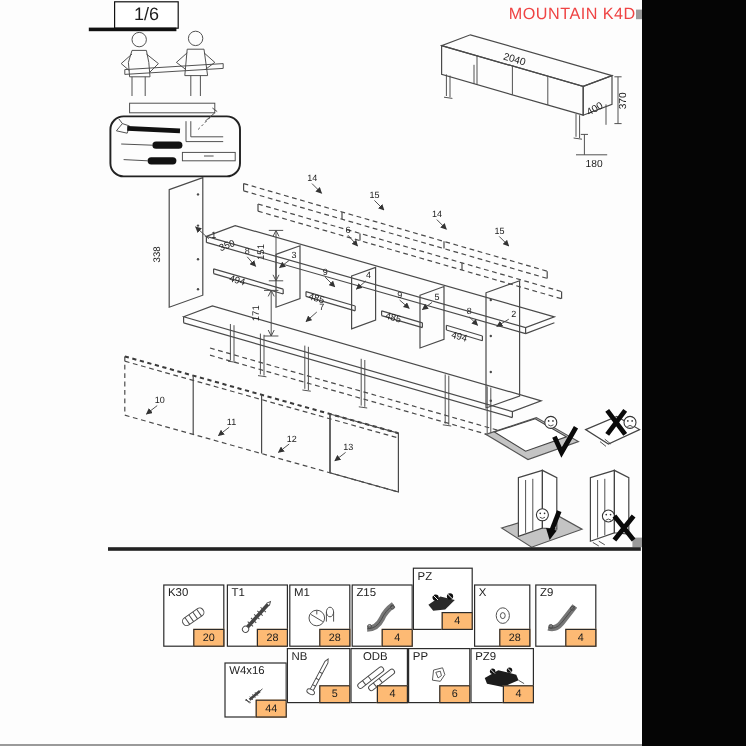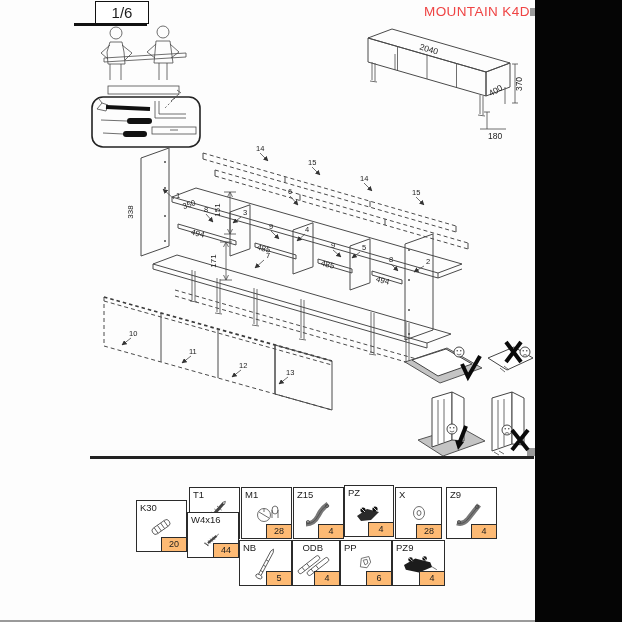--- a/index.html
+++ b/index.html
@@ -289,21 +289,21 @@
       <circle cx="507" cy="430" r="5" fill="#fff" stroke="#333" stroke-width=".9"></circle>
       <circle cx="505.2" cy="428.8" r=".7" fill="#333"></circle>
         <circle cx="508.8" cy="428.8" r=".7" fill="#333"></circle>
       <path d="M504.8,433.5 Q507,431.5 509.2,433.5" class="lnt"></path>
       <path d="M512,430 L528,450 M528,430 L512,450" stroke="#0a0a0a" stroke-width="4" fill="none"></path>
     </g>
   </svg>
 
   <div class="abs" id="separator"></div>
 
-  <div class="abs hw-cell" style="left:136px;top:500px;width:49px;height:50px">
+  <div class="abs hw-cell" style="left:136px;top:487px;width:49px;height:50px">
     <span class="hw-code">K30</span>
     <svg class="hw-icon" viewBox="0 0 49 32">
       <g transform="rotate(-35 24 16)">
           <rect x="14" y="12.5" width="20" height="7" rx="3.2" class="lnt"></rect>
       <path d="M18,12.5 L18,19.5 M22,12.5 L22,19.5 M26,12.5 L26,19.5 M30,12.5 L30,19.5" class="lnt"></path>
         </g>
     </svg>
     <span class="hw-qty">20</span>
   </div>
   <div class="abs hw-cell" style="left:189px;top:487px;width:49px;height:50px">
@@ -331,21 +331,21 @@
   <div class="abs hw-cell" style="left:293px;top:487px;width:49px;height:50px">
     <span class="hw-code">Z15</span>
     <svg class="hw-icon" viewBox="0 0 49 32">
       <path d="M12,26 Q20,26 24,18 Q27,11 34,6" style="stroke:#777;stroke-width:5;fill:none"></path>
       <path d="M12,26 Q20,26 24,18 Q27,11 34,6" class="lnt"></path>
       <circle cx="14" cy="24" r="1.6" class="lnt"></circle>
         <circle cx="33" cy="8" r="1.6" class="lnt"></circle>
     </svg>
     <span class="hw-qty">4</span>
   </div>
-  <div class="abs hw-cell" style="left:344px;top:485px;width:48px;height:50px">
+  <div class="abs hw-cell" style="left:344px;top:473px;width:48px;height:50px">
     <span class="hw-code">PZ</span>
     <svg class="hw-icon" viewBox="0 0 48 32">
       <polygon points="12,20 22,13 34,16 26,24 16,25" fill="#2a2a2a"></polygon>
       <circle cx="18" cy="14" r="2.6" fill="#111"></circle>
         <path d="M16,12 L20,16" stroke="#fff" stroke-width=".8"></path>
       <circle cx="30" cy="13" r="2.6" fill="#111"></circle>
         <path d="M28,11 L32,15" stroke="#fff" stroke-width=".8"></path>
     </svg>
     <span class="hw-qty">4</span>
   </div>
@@ -361,21 +361,21 @@
     <span class="hw-code">Z9</span>
     <svg class="hw-icon" viewBox="0 0 49 32">
       <path d="M10,25 Q16,27 21,21 L32,7" style="stroke:#777;stroke-width:5;fill:none"></path>
       <path d="M10,25 Q16,27 21,21 L32,7" class="lnt"></path>
       <circle cx="12" cy="24" r="1.6" class="lnt"></circle>
         <circle cx="30" cy="9" r="1.6" class="lnt"></circle>
     </svg>
     <span class="hw-qty">4</span>
   </div>
 
-  <div class="abs hw-cell" style="left:187px;top:512px;width:50px;height:44px">
+  <div class="abs hw-cell" style="left:187px;top:552px;width:50px;height:44px">
     <span class="hw-code">W4x16</span>
     <svg class="hw-icon" viewBox="0 0 50 32" style="top:9px;height:30px">
       <g transform="rotate(-40 25 18)">
           <path d="M18,18 L30,18" style="stroke:#444;stroke-width:2.4;fill:none"></path>
       <path d="M30,18 L33,18 M20,16 L20,20 M23,16 L23,20 M26,16 L26,20 M16,15.5 L16,20.5 M14.8,15.5 L17.2,20.5" class="lnt"></path>
         </g>
     </svg>
     <span class="hw-qty">44</span>
   </div>
   <div class="abs hw-cell" style="left:239px;top:540px;width:51px;height:44px">

